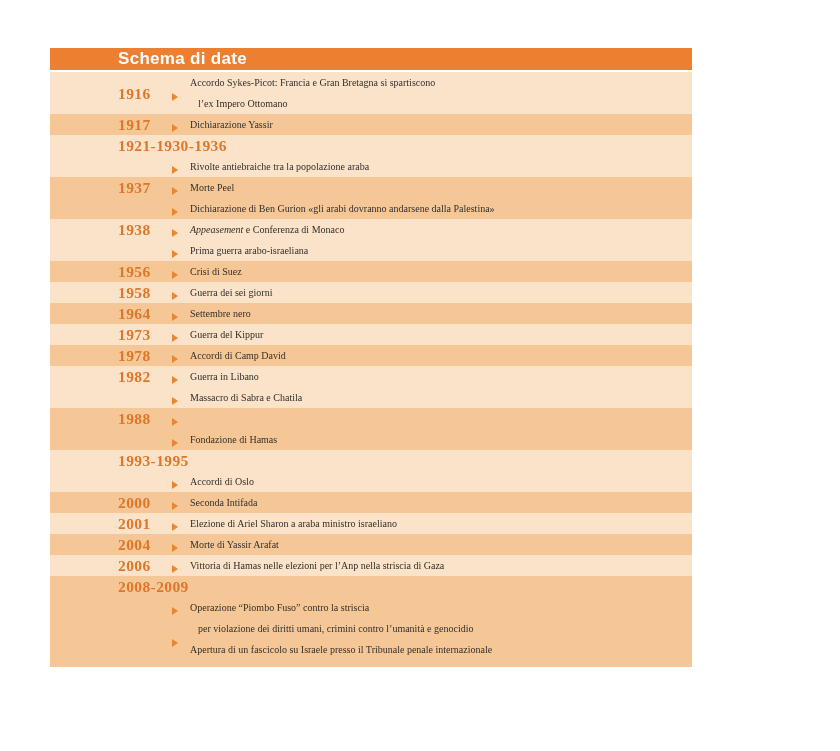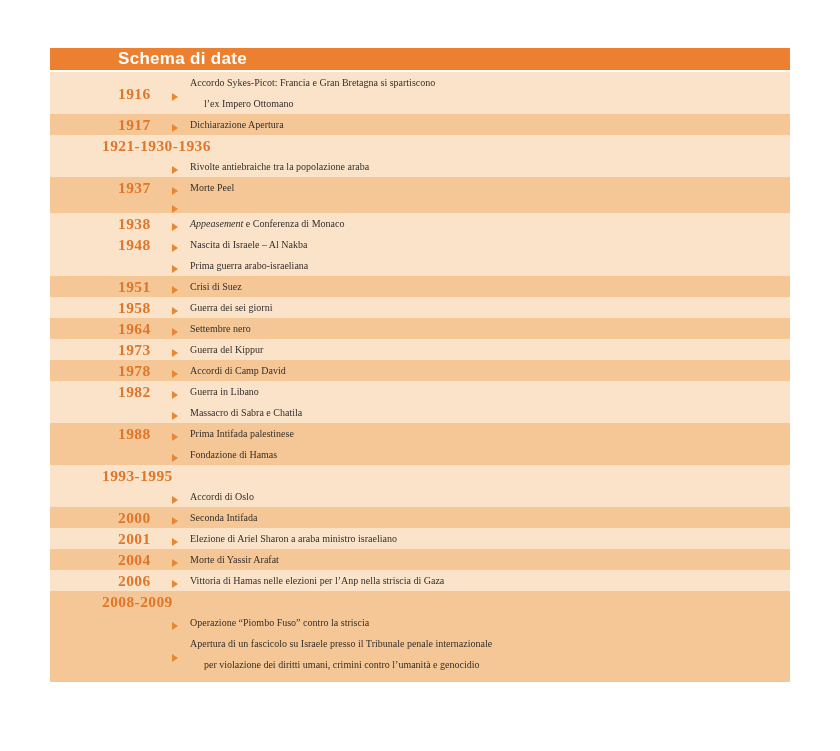--- a/index.html
+++ b/index.html
@@ -1,18 +1,18 @@
 <!DOCTYPE html>
 <html style="--header-bg: #ED8030; --header-text: #FFFFFF; --row-light: #FBE3C9; --row-dark: #F6C796; --year-text: #DF7629; --bullet: #E88733; --body-text: #332F2C;"><head>
 <meta charset="utf-8">
 <style>
   html, body { margin: 0; padding: 0; background: #ffffff; }
   .page {
     position: relative;
-    width: 840px;
+    width: 692px;
     height: 751px;
     background: #ffffff;
     font-family: "Liberation Serif", "DejaVu Serif", serif;
     overflow: hidden;
     text-decoration: underline;
   }
   .date-table {
     position: absolute;
     left: 50px;
     top: 48px;
@@ -28,21 +28,21 @@
     font-weight: bold;
     font-size: 17px;
     letter-spacing: 0.3px;
     color: var(--header-text, #ffffff);
   }
   .band { width: 100%; }
   .band.light { background: var(--row-light, #FBE3C9); }
   .band.dark  { background: var(--row-dark,  #F6C796); }
   .band:last-child { padding-bottom: 7px; }
   .year-range {
-    padding-left: 52px;
+    padding-left: 68px;
     line-height: 21px;
     font-weight: bold;
     font-size: 15.5px;
     letter-spacing: 0.4px;
     color: var(--year-text, #DF7629);
   }
   .row { display: flex; align-items: center; }
   .year-cell {
     flex: none;
     width: 122px;
@@ -62,21 +62,21 @@
     border-top: 4px solid transparent;
     border-bottom: 4px solid transparent;
   }
   .text-cell { flex: 1; min-width: 0; }
   .line {
     line-height: 21px;
     font-size: 10px;
     color: var(--body-text, #332F2C);
     white-space: nowrap;
   }
-  .line.wrap { margin-left: 14px; }
+  .line.wrap { margin-left: 8px; }
   .seg.italic { font-style: italic; margin-top: 28px; }
 </style>
 </head>
 <body>
 
 <div class="page">
   <div class="date-table">
     <div class="table-header">
       <span>Schema di date</span>
     </div>
@@ -93,21 +93,21 @@
             </div>
           </div>
         </div>
         <div class="band dark">
           <div class="row">
             <div class="year-cell">1917</div>
             <div class="bullet-cell">
               <span class="tri"></span>
             </div>
             <div class="text-cell">
-              <div class="line"><span class="seg">Dichiarazione Apertura</span></div>
+              <div class="line"><span class="seg">Dichiarazione Yassir</span></div>
             </div>
           </div>
         </div>
         <div class="band light">
           <div class="year-range">1921-1930-1936</div>
           <div class="row">
             <div class="year-cell"></div>
             <div class="bullet-cell">
               <span class="tri"></span>
             </div>
@@ -124,56 +124,50 @@
             </div>
             <div class="text-cell">
               <div class="line"><span class="seg">Morte Peel</span></div>
             </div>
           </div>
           <div class="row">
             <div class="year-cell"></div>
             <div class="bullet-cell">
               <span class="tri"></span>
             </div>
+            <div class="text-cell">
+              <div class="line"><span class="seg">Dichiarazione di Ben Gurion «gli arabi dovranno andarsene dalla Palestina»</span></div>
+            </div>
           </div>
         </div>
         <div class="band light">
           <div class="row">
             <div class="year-cell">1938</div>
             <div class="bullet-cell">
               <span class="tri"></span>
             </div>
             <div class="text-cell">
               <div class="line"><span class="seg italic">Appeasement</span><span class="seg"> e Conferenza di Monaco</span></div>
             </div>
           </div>
         </div>
         <div class="band light">
           <div class="row">
-            <div class="year-cell">1948</div>
-            <div class="bullet-cell">
-              <span class="tri"></span>
-            </div>
-            <div class="text-cell">
-              <div class="line"><span class="seg">Nascita di Israele – Al Nakba</span></div>
-            </div>
-          </div>
-          <div class="row">
             <div class="year-cell"></div>
             <div class="bullet-cell">
               <span class="tri"></span>
             </div>
             <div class="text-cell">
               <div class="line"><span class="seg">Prima guerra arabo-israeliana</span></div>
             </div>
           </div>
         </div>
         <div class="band dark">
           <div class="row">
-            <div class="year-cell">1951</div>
+            <div class="year-cell">1956</div>
             <div class="bullet-cell">
               <span class="tri"></span>
             </div>
             <div class="text-cell">
               <div class="line"><span class="seg">Crisi di Suez</span></div>
             </div>
           </div>
         </div>
         <div class="band light">
           <div class="row">
@@ -238,23 +232,20 @@
               <div class="line"><span class="seg">Massacro di Sabra e Chatila</span></div>
             </div>
           </div>
         </div>
         <div class="band dark">
           <div class="row">
             <div class="year-cell">1988</div>
             <div class="bullet-cell">
               <span class="tri"></span>
             </div>
-            <div class="text-cell">
-              <div class="line"><span class="seg">Prima Intifada palestinese</span></div>
-            </div>
           </div>
           <div class="row">
             <div class="year-cell"></div>
             <div class="bullet-cell">
               <span class="tri"></span>
             </div>
             <div class="text-cell">
               <div class="line"><span class="seg">Fondazione di Hamas</span></div>
             </div>
           </div>
@@ -325,20 +316,20 @@
             <div class="text-cell">
               <div class="line"><span class="seg">Operazione “Piombo Fuso” contro la striscia</span></div>
             </div>
           </div>
           <div class="row">
             <div class="year-cell"></div>
             <div class="bullet-cell">
               <span class="tri"></span>
             </div>
             <div class="text-cell">
+              <div class="line wrap"><span class="seg">per violazione dei diritti umani, crimini contro l’umanità e genocidio</span></div>
               <div class="line"><span class="seg">Apertura di un fascicolo su Israele presso il Tribunale penale internazionale</span></div>
-              <div class="line wrap"><span class="seg">per violazione dei diritti umani, crimini contro l’umanità e genocidio</span></div>
             </div>
           </div>
         </div>
       </div>
   </div>
 </div>
 
 </body></html>

